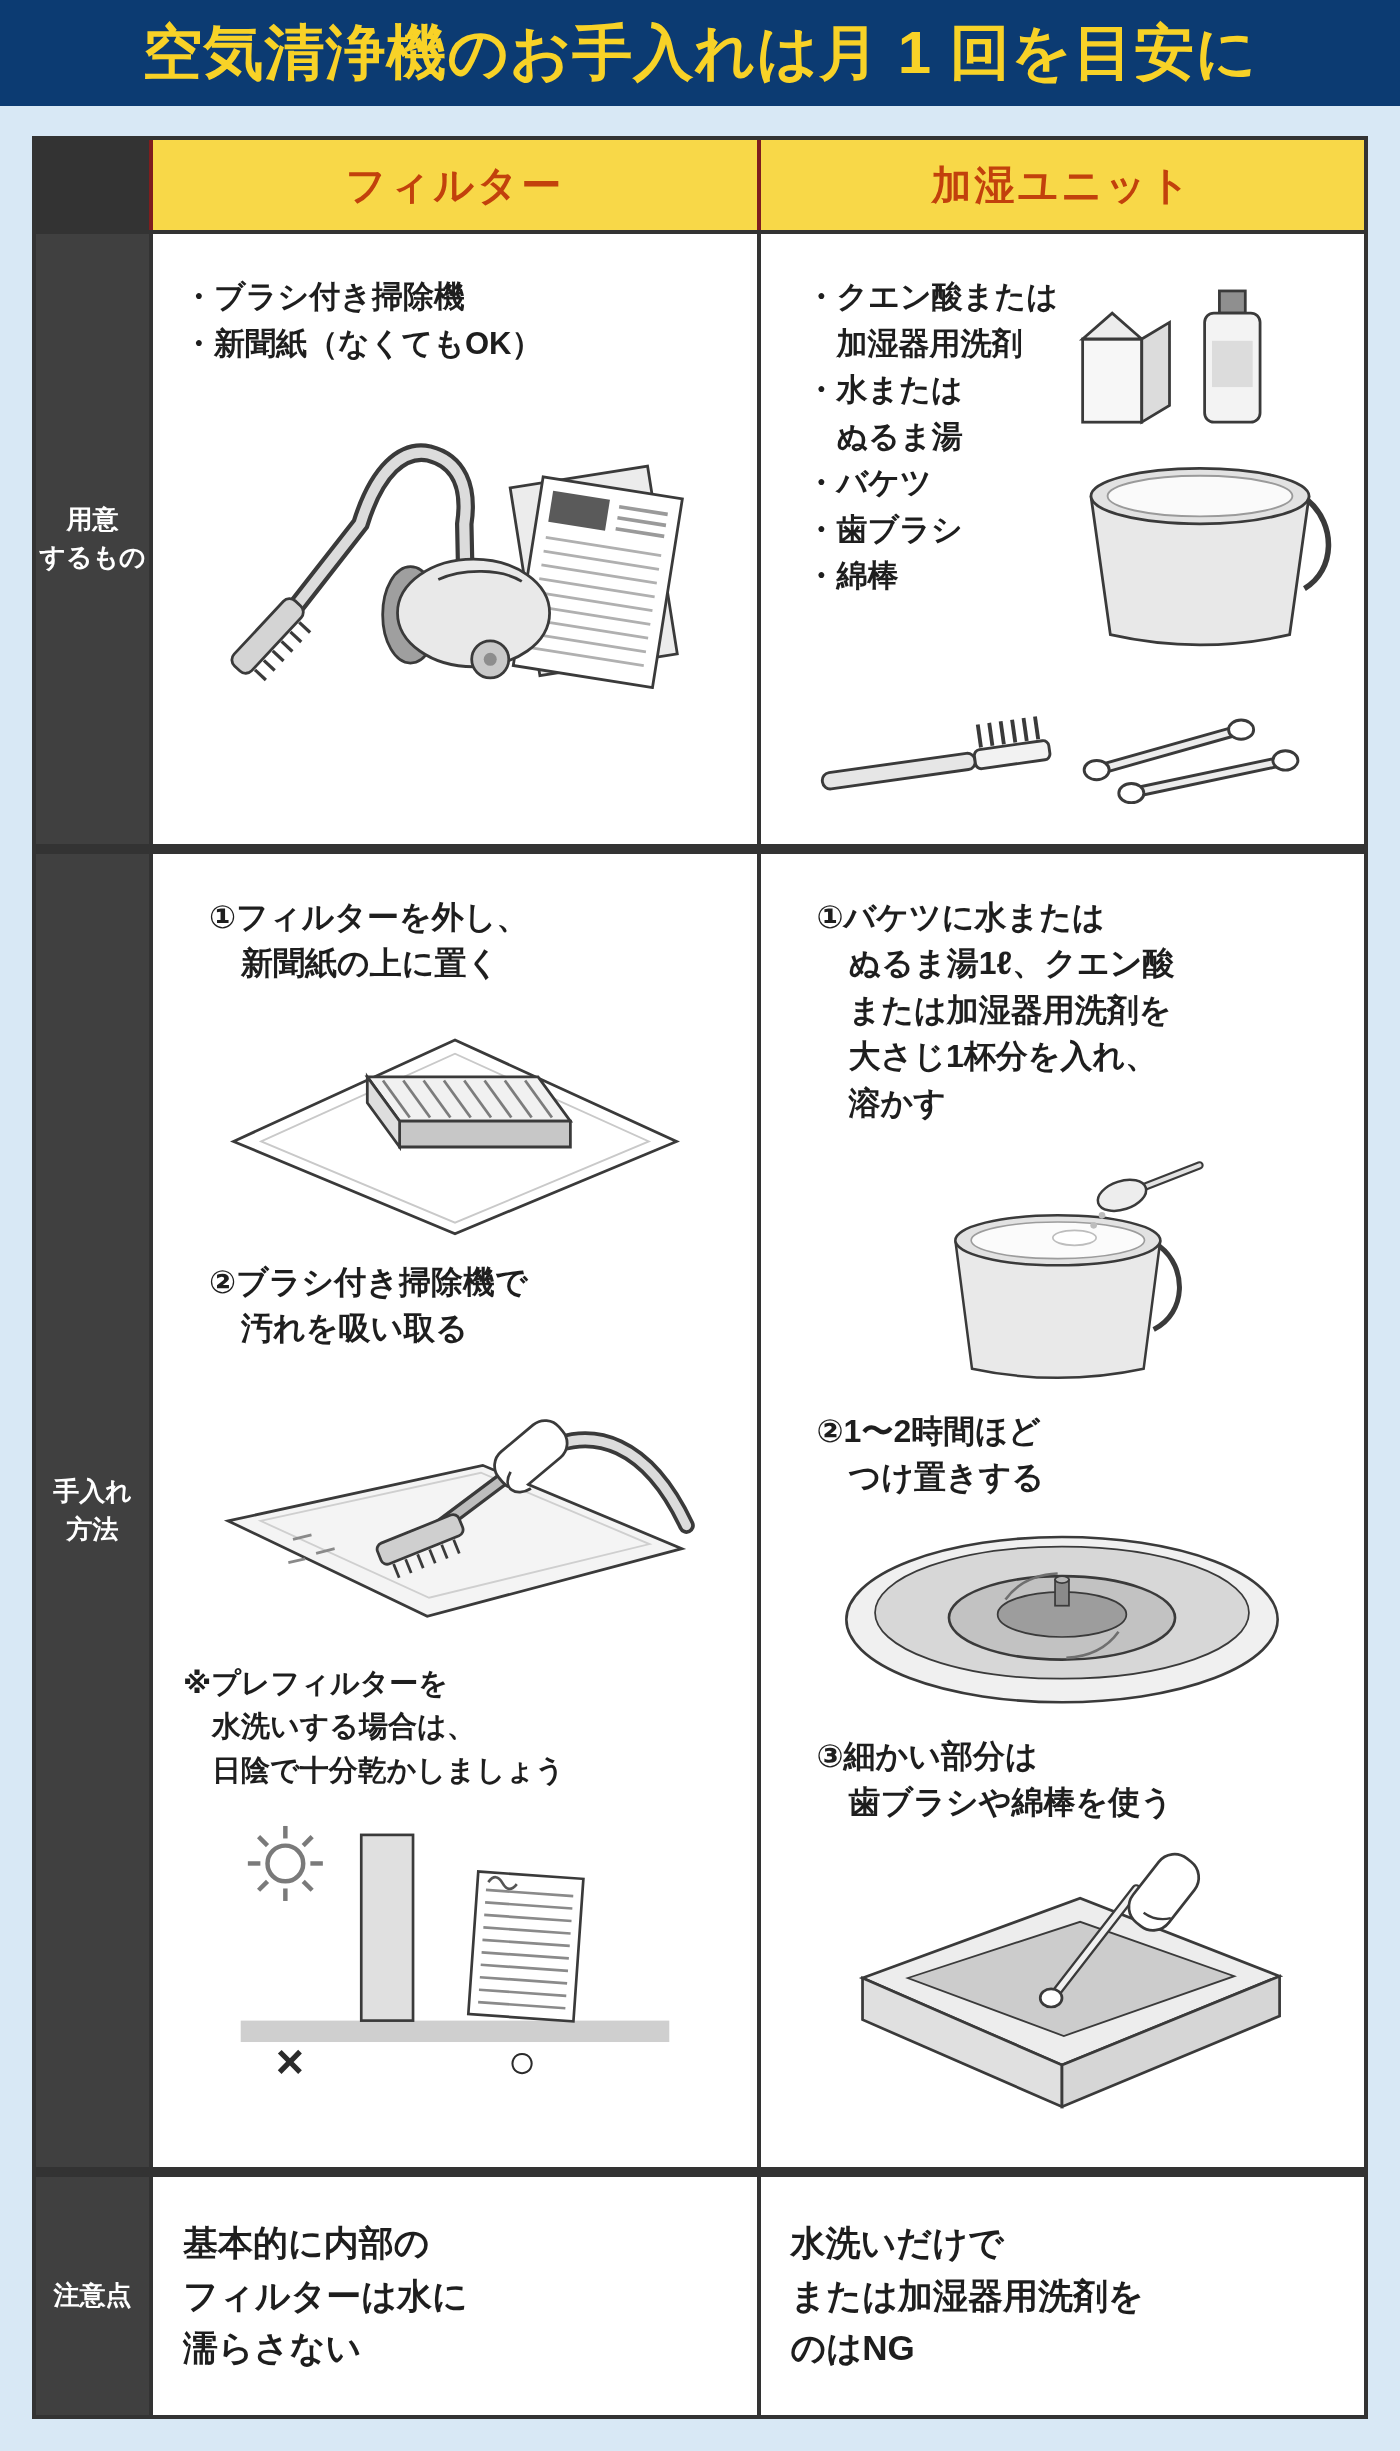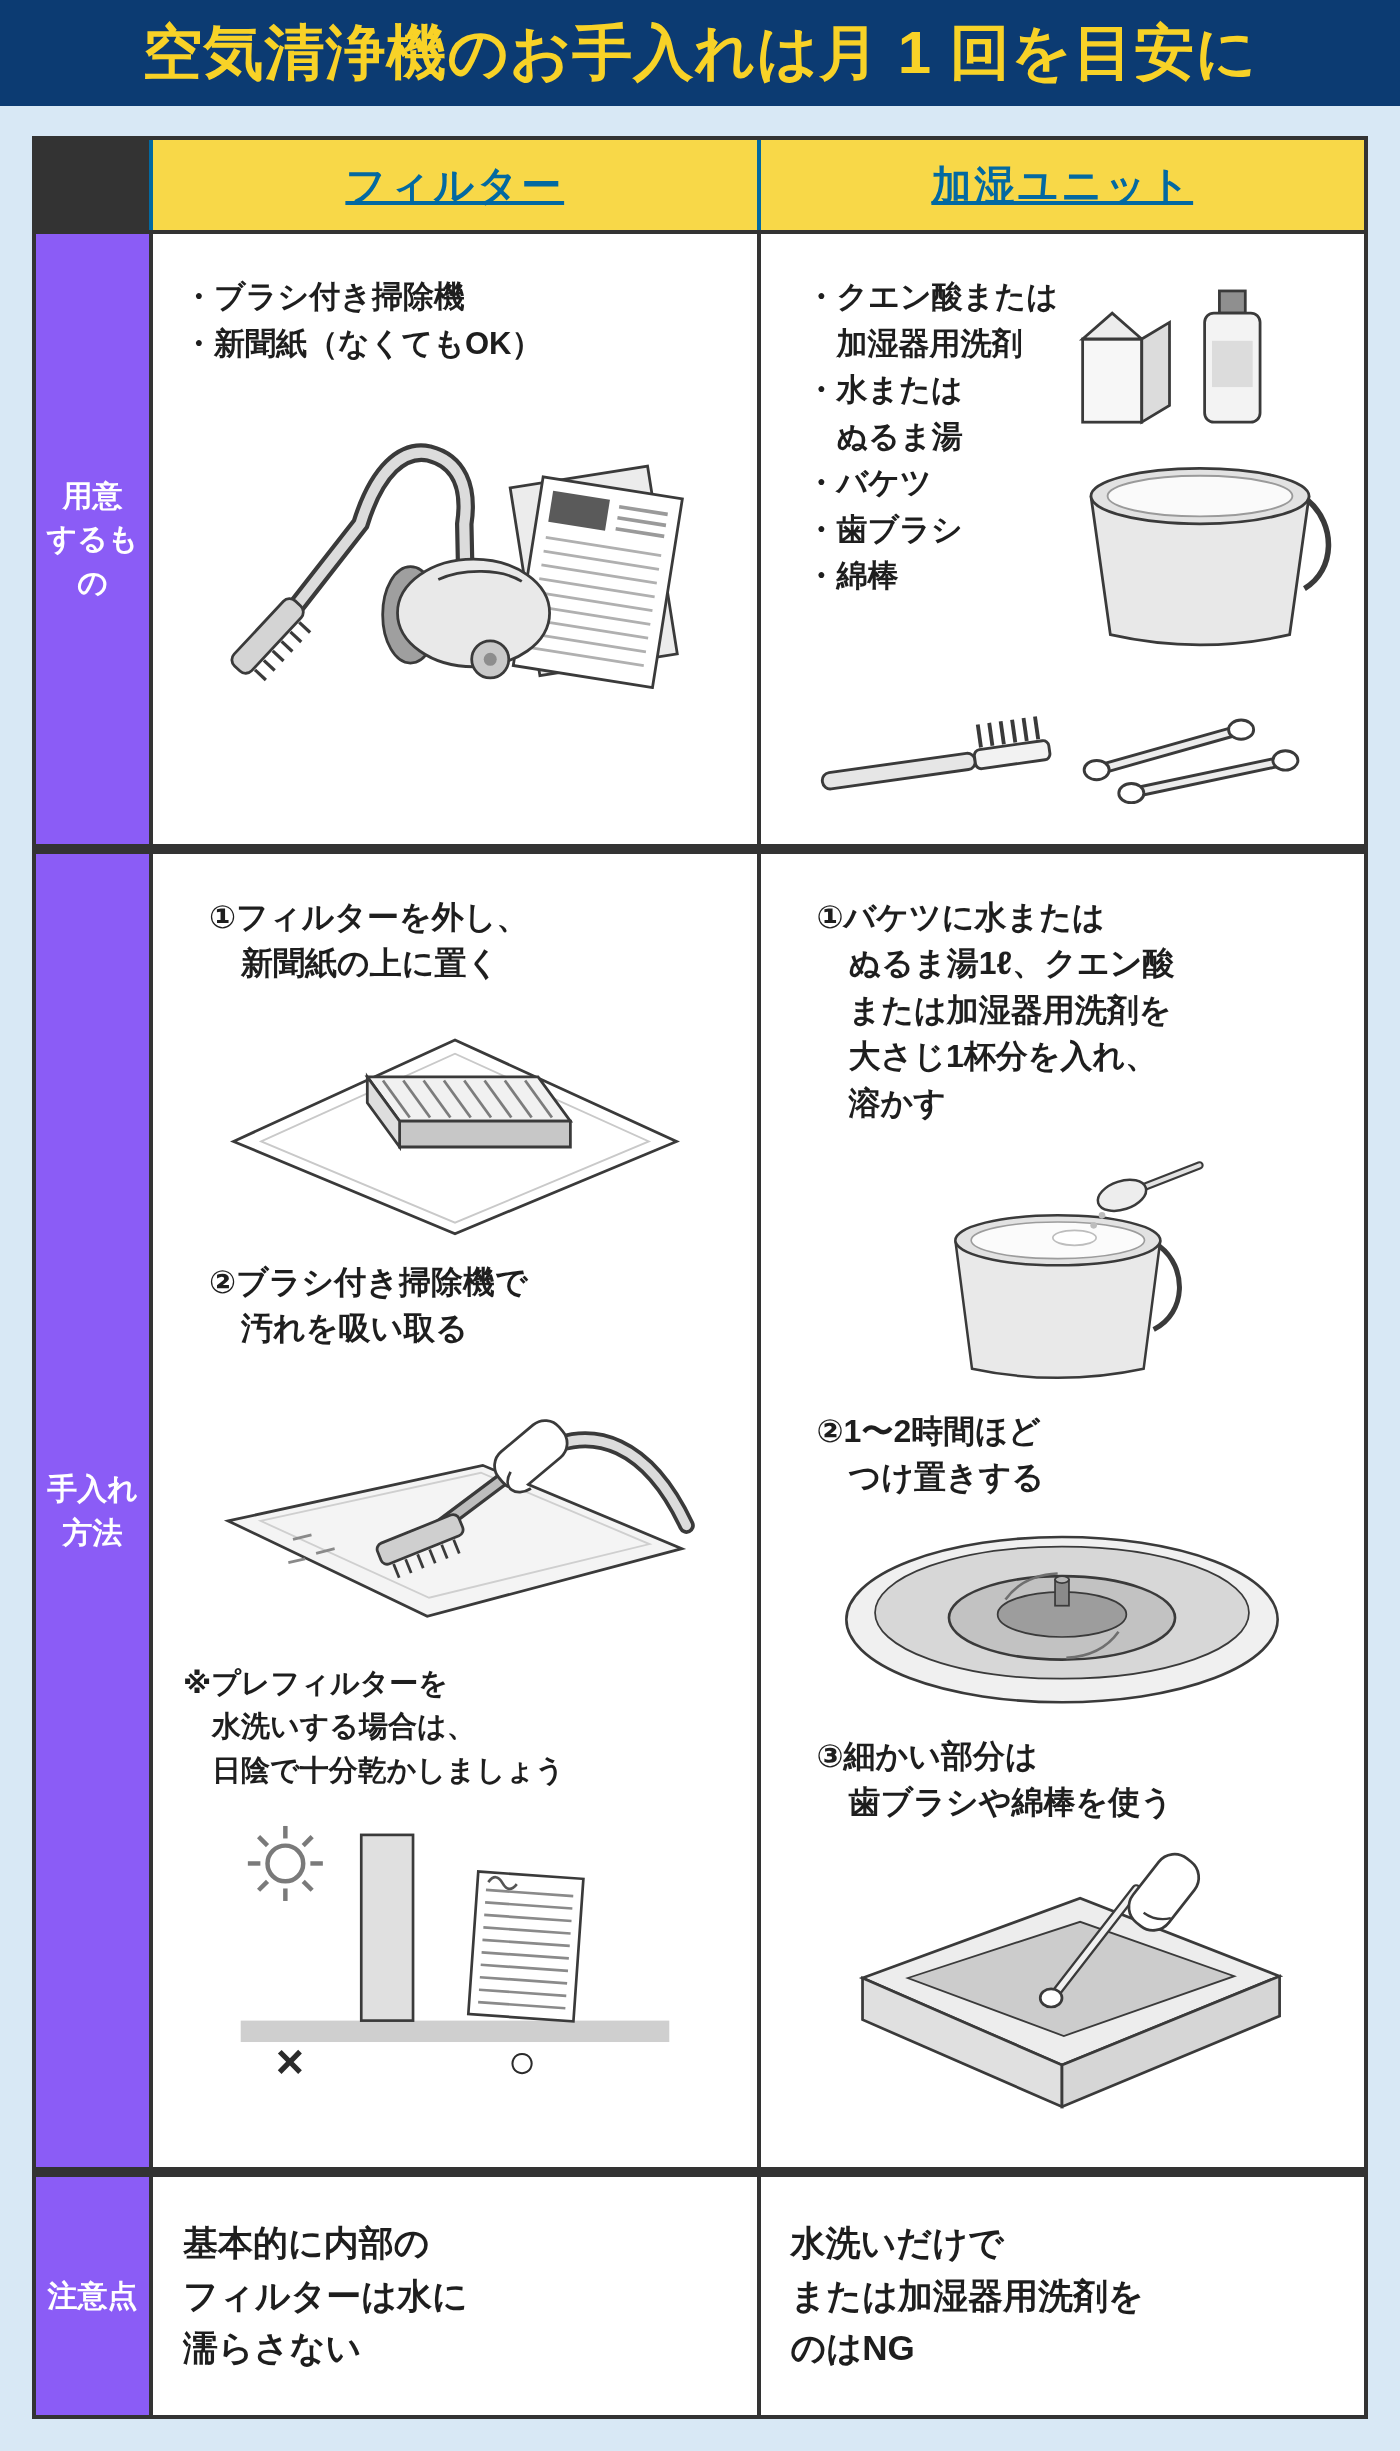--- a/index.html
+++ b/index.html
@@ -6,29 +6,29 @@
   .page{
     width:1400px;height:2451px;position:relative;overflow:hidden;
     background:#d8e8f5;color:#1e1e1e;font-weight:700;
     font-family:"Liberation Sans","DejaVu Sans",sans-serif;
   }
   .banner{height:106px;background:#0c3b72;display:flex;align-items:center;justify-content:center;}
   .banner h1{margin:0;font-size:60px;color:#f8d227;letter-spacing:1px;white-space:nowrap;}
   .caretable{width:1328px;margin:30px auto 0;border:4px solid #333;background:#fff;}
   .trow{display:flex;background:#fff;}
   .rowhead{
-    width:113px;flex:0 0 113px;background:#8b5cf6;color:#fff;
+    width:113px;flex:0 0 113px;background:#404040;color:#fff;
     display:flex;align-items:center;justify-content:center;text-align:center;
-    font-size:30px;line-height:1.45;white-space:pre-line;
+    font-size:26px;line-height:1.45;white-space:pre-line;
   }
   .corner{width:113px;flex:0 0 113px;background:#333;}
   .colhead{
-    flex:1 1 0;border-left:4px solid #0369a1;background:#f8d848;
+    flex:1 1 0;border-left:4px solid #7f1d1d;background:#f8d848;
     display:flex;align-items:center;justify-content:center;
-    font-size:40px;letter-spacing:3px;color:#0369a1;text-decoration:underline;
+    font-size:40px;letter-spacing:3px;color:#c2410c;
   }
   .hdr{height:90px;}
   .row-prepare{min-height:610px;}
   .row-method{min-height:1313px;}
   .row-caution{min-height:230px;}
   .hdivider{height:10px;background:#333;}
   .hdivider.thin{height:4px;}
   .cell{flex:1 1 0;border-left:4px solid #333;padding:40px 30px;box-sizing:border-box;background:#fff;}
   .stack{display:flex;flex-direction:column;gap:16px;}
   .pre{white-space:pre-line;}

